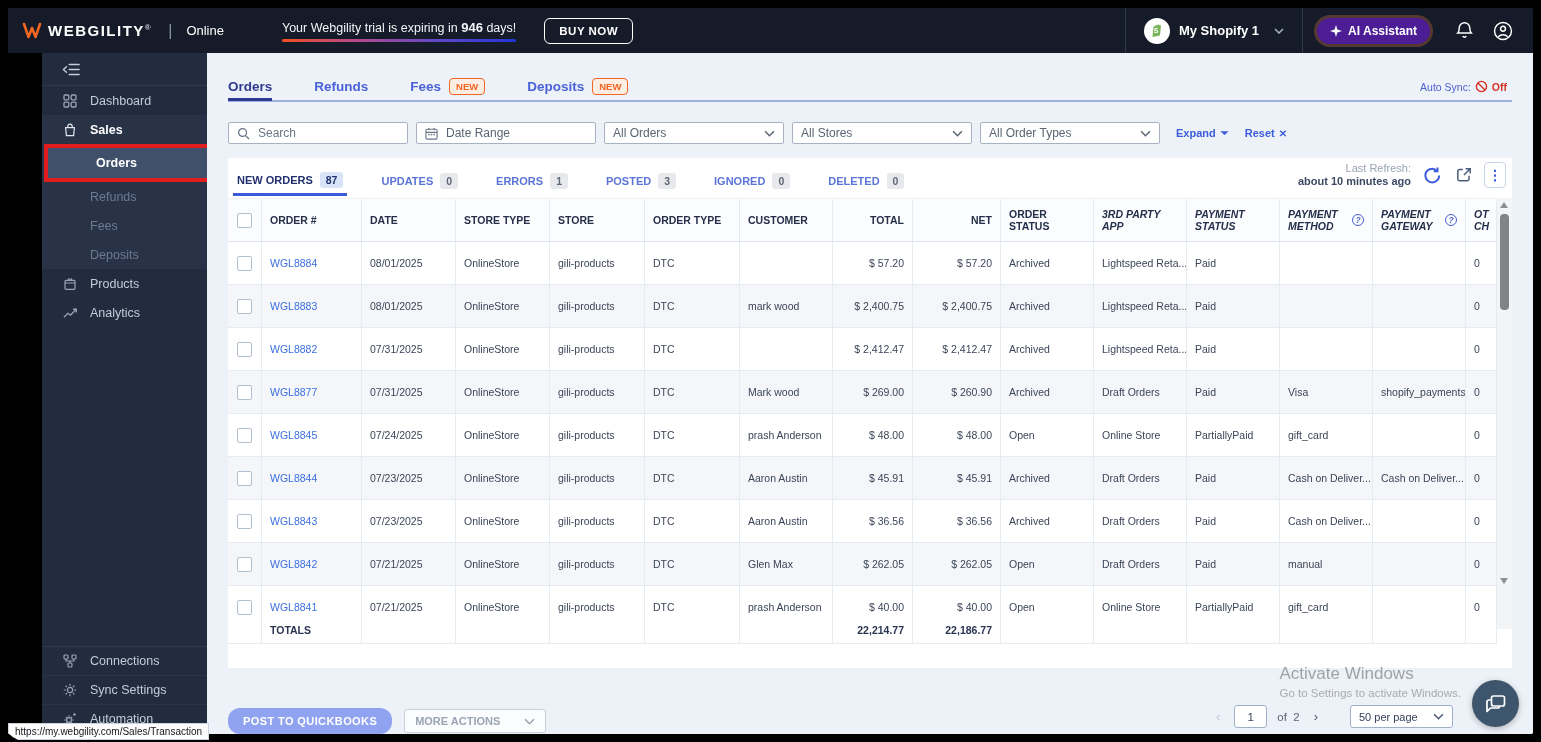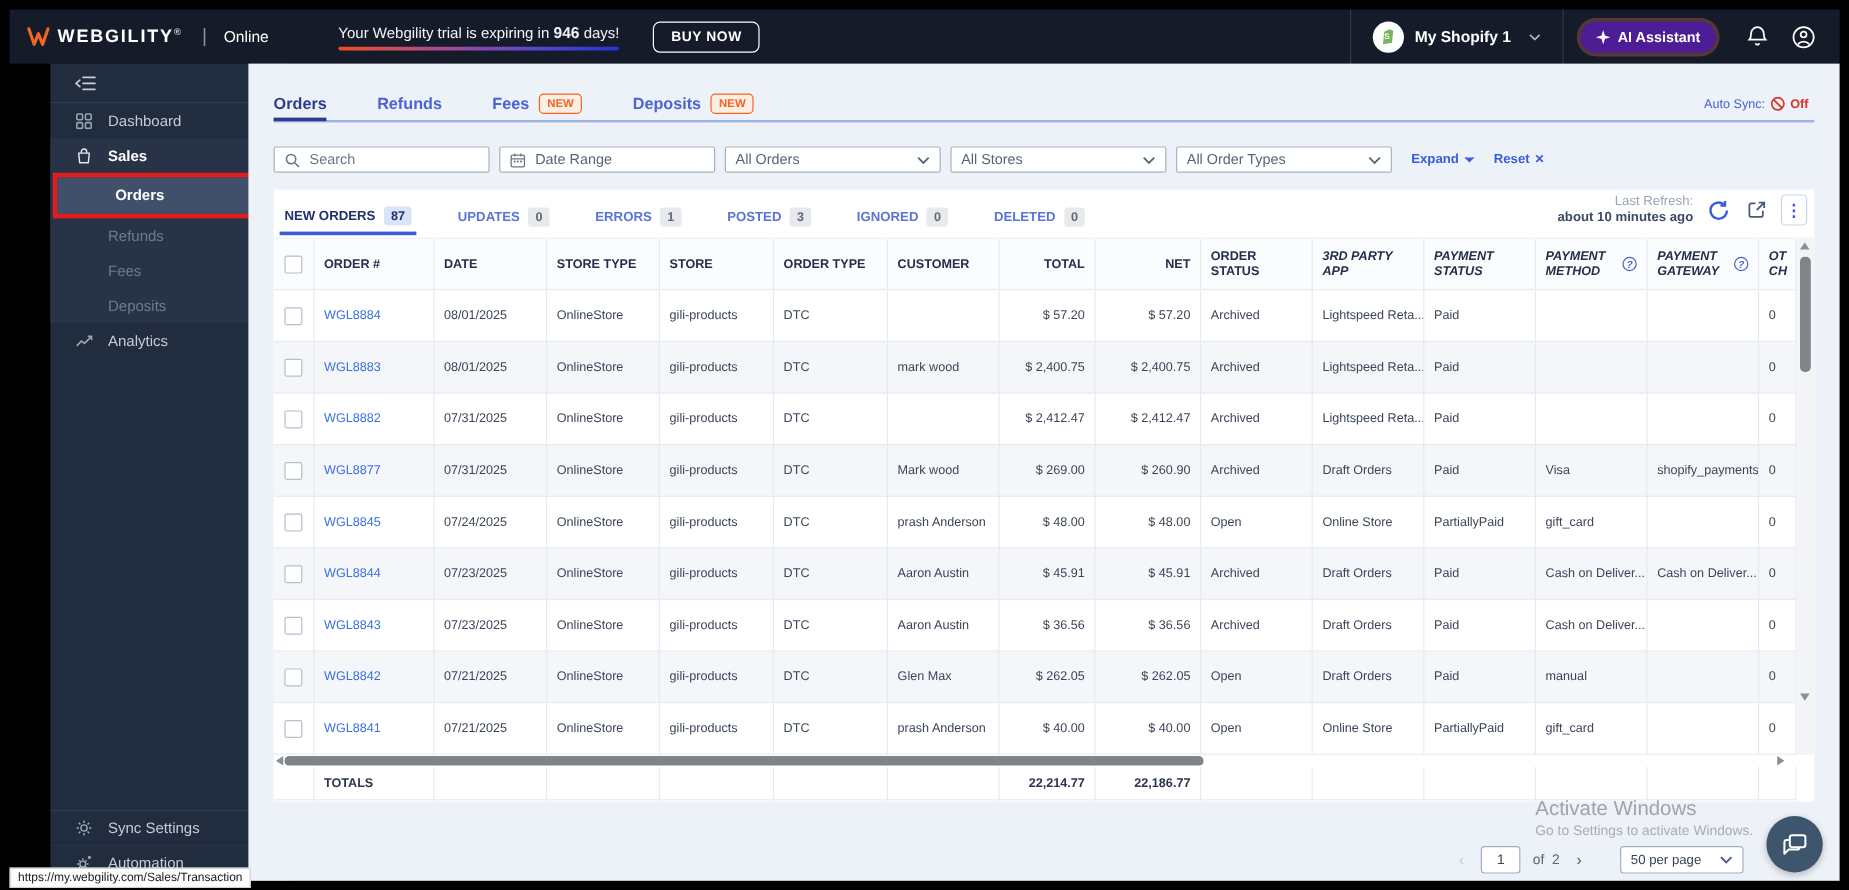--- a/index.html
+++ b/index.html
@@ -1,17 +1,17 @@
 <!DOCTYPE html>
 <html><head>
 <meta charset="utf-8">
 <style>
   * { margin:0; padding:0; box-sizing:border-box; }
   body { font-family:"Liberation Sans", sans-serif; background:#000; }
-  .page { position:relative; width:1541px; height:742px; background:#000; overflow:hidden; }
+  .page { position:relative; width:1541px; height:742px; background:#000; overflow:hidden;border-radius:29px; }
 
   
   .topbar { position:absolute; left:8px; top:8px; right:8px; height:45px; background:#151b28;
             display:flex; align-items:center; color:#fff; }
   .logo-wrap { display:flex; align-items:center; margin-left:14px; gap:6px; cursor:pointer; }
   .logo-w { width:20px; height:18px; }
   .logo-text { font-size:15px; font-weight:bold; letter-spacing:1.5px; color:#fff; }
   .logo-reg { font-size:8px; vertical-align:super; color:#cfd5de; }
   .logo-sep { color:#8a94a6; margin:0 8px 0 10px; font-weight:300; }
   .online { font-size:13px; color:#fff; }
@@ -119,21 +119,21 @@
   .hs-thumb { position:absolute; left:9px; width:766px; height:8px; background:#808487; border-radius:4px; cursor:grab; }
   .hs-arrow-r { position:absolute; left:1253px; width:0; height:0; border-top:4px solid transparent; border-bottom:4px solid transparent;
                 border-left:6px solid #8a8f96; cursor:pointer; }
   .vscroll { position:absolute; left:1269px; top:40px; width:15px; height:431px; background:#f3f4f6; }
   .vs-arrow-up { position:absolute; top:4px; left:3px; width:0; height:0; border-left:4.5px solid transparent; border-right:4.5px solid transparent;
                  border-bottom:6px solid #8a8f96; cursor:pointer; }
   .vs-thumb { position:absolute; top:16px; left:3px; width:9px; height:96px; background:#808487; border-radius:4px; cursor:grab; }
   .vs-arrow-dn { position:absolute; top:380px; left:3px; width:0; height:0; border-left:4.5px solid transparent; border-right:4.5px solid transparent;
                  border-top:6px solid #8a8f96; cursor:pointer; }
 
-  .totals-row { position:absolute; left:0; top:481px; width:1269px; height:28px; display:flex; background:#fff;
+  .totals-row { position:absolute; left:0; top:458px; width:1269px; height:28px; display:flex; background:#fff;
                 border-bottom:1px solid #e6eaf1; }
   .totals-row .td { border-bottom:none; height:28px; font-weight:bold; color:#2b3450; font-size:10.5px; }
   .totals-row .td.money { font-weight:bold; }
 
   
   .footer-actions { position:absolute; left:21px; top:655px; display:flex; gap:12px; align-items:center; }
   .post-btn { background:#8fa3f0; color:#fff; border:none; border-radius:12px; font-size:11px; font-weight:bold;
               letter-spacing:.4px; padding:7px 15px; cursor:pointer; font-family:"Liberation Sans", sans-serif; }
   .more-actions { width:142px; height:24px; background:#fbfcfd; border:1px solid #c9d0da; border-radius:3px;
                   color:#9aa4b2; font-size:11px; font-weight:bold; display:flex; align-items:center; justify-content:space-between;
@@ -258,36 +258,65 @@
         <span class="sb-dot"></span>
       </div>
       <div class="sb-item sb-sub">
         <span class="sb-label">Deposits</span>
         <span class="sb-dot"></span>
       </div>
     </div>
 
     <div class="sb-item">
       <span class="sb-ico">
+          <svg width="14" height="14" viewBox="0 0 14 14">
+            <g fill="none" stroke="#9aa5b5" stroke-width="1.2">
+              <rect x="2" y="3.4" width="10" height="9" rx="1"></rect>
+              <path d="M2 6h10M5.5 3.2V2h3v1.2"></path>
+            </g>
+          </svg>
+        </span>
+      <span class="sb-label">Products</span>
+      <span class="sb-caret">
+          <svg width="10" height="6" viewBox="0 0 10 6">
+            <path d="M1 1l4 4 4-4" fill="none" stroke="#8b97ad" stroke-width="1.5"></path>
+          </svg>
+        </span>
+    </div>
+    <div class="sb-item">
+      <span class="sb-ico">
           <svg width="15" height="12" viewBox="0 0 16 12">
             <path d="M1 10.5l4.2-4.2 2.8 2 5.5-5.8" fill="none" stroke="#9aa5b5" stroke-width="1.4"></path>
             <path d="M10.8 2h3.4v3.4" fill="none" stroke="#9aa5b5" stroke-width="1.4"></path>
           </svg>
         </span>
       <span class="sb-label">Analytics</span>
       <span class="sb-caret">
           <svg width="10" height="6" viewBox="0 0 10 6">
             <path d="M1 1l4 4 4-4" fill="none" stroke="#8b97ad" stroke-width="1.5"></path>
           </svg>
         </span>
     </div>
 
     <div class="sb-spacer"></div>
 
     <div class="sb-bottom">
+      <div class="sb-item">
+        <span class="sb-ico">
+            <svg width="14" height="14" viewBox="0 0 14 14">
+              <g fill="none" stroke="#9aa5b5" stroke-width="1.2">
+                <rect x="1" y="1" width="4" height="4" rx="1"></rect>
+                <rect x="9" y="1" width="4" height="4" rx="1"></rect>
+                <rect x="5" y="9" width="4" height="4" rx="1"></rect>
+                <path d="M3 5v2h8V5M7 7v2"></path>
+              </g>
+            </svg>
+          </span>
+        <span class="sb-label">Connections</span>
+      </div>
       <div class="sb-item">
         <span class="sb-ico">
             <svg width="14" height="14" viewBox="0 0 14 14">
               <g fill="none" stroke="#9aa5b5" stroke-width="1.2">
                 <circle cx="7" cy="7" r="2.6"></circle>
                 <path d="M7 .8v2M7 11.2v2M.8 7h2M11.2 7h2M2.6 2.6L4 4M10 10l1.4 1.4M11.4 2.6L10 4M4 10l-1.4 1.4"></path>
               </g>
             </svg>
           </span>
         <span class="sb-label">Sync Settings</span>
@@ -726,20 +755,29 @@
         <div class="td c8 money">22,186.77</div>
         <div class="td c9"></div>
           <div class="td c10"></div>
           <div class="td c11"></div>
           <div class="td c12"></div>
           <div class="td c13"></div>
           <div class="td c14"></div>
       </div>
     </div>
 
+    <div class="footer-actions">
+      <button class="post-btn">POST TO QUICKBOOKS</button>
+      <div class="more-actions">
+        <span>MORE ACTIONS</span>
+        <svg width="11" height="7" viewBox="0 0 10 6">
+            <path d="M1 1l4 4 4-4" fill="none" stroke="#9aa4b2" stroke-width="1.4"></path>
+          </svg>
+      </div>
+    </div>
 
     <div class="pagination">
       <button class="pg-chev">‹</button>
       <input class="pg-input" value="1" style="">
       <span><span>of</span>&nbsp;&nbsp;<span>2</span></span>
       <button class="pg-chev next">›</button>
       <div class="per-page" style="margin-left:18px">
         <span>50 per page</span>
         <svg width="11" height="7" viewBox="0 0 10 6">
             <path d="M1 1l4 4 4-4" fill="none" stroke="#4a5a7a" stroke-width="1.4"></path>

